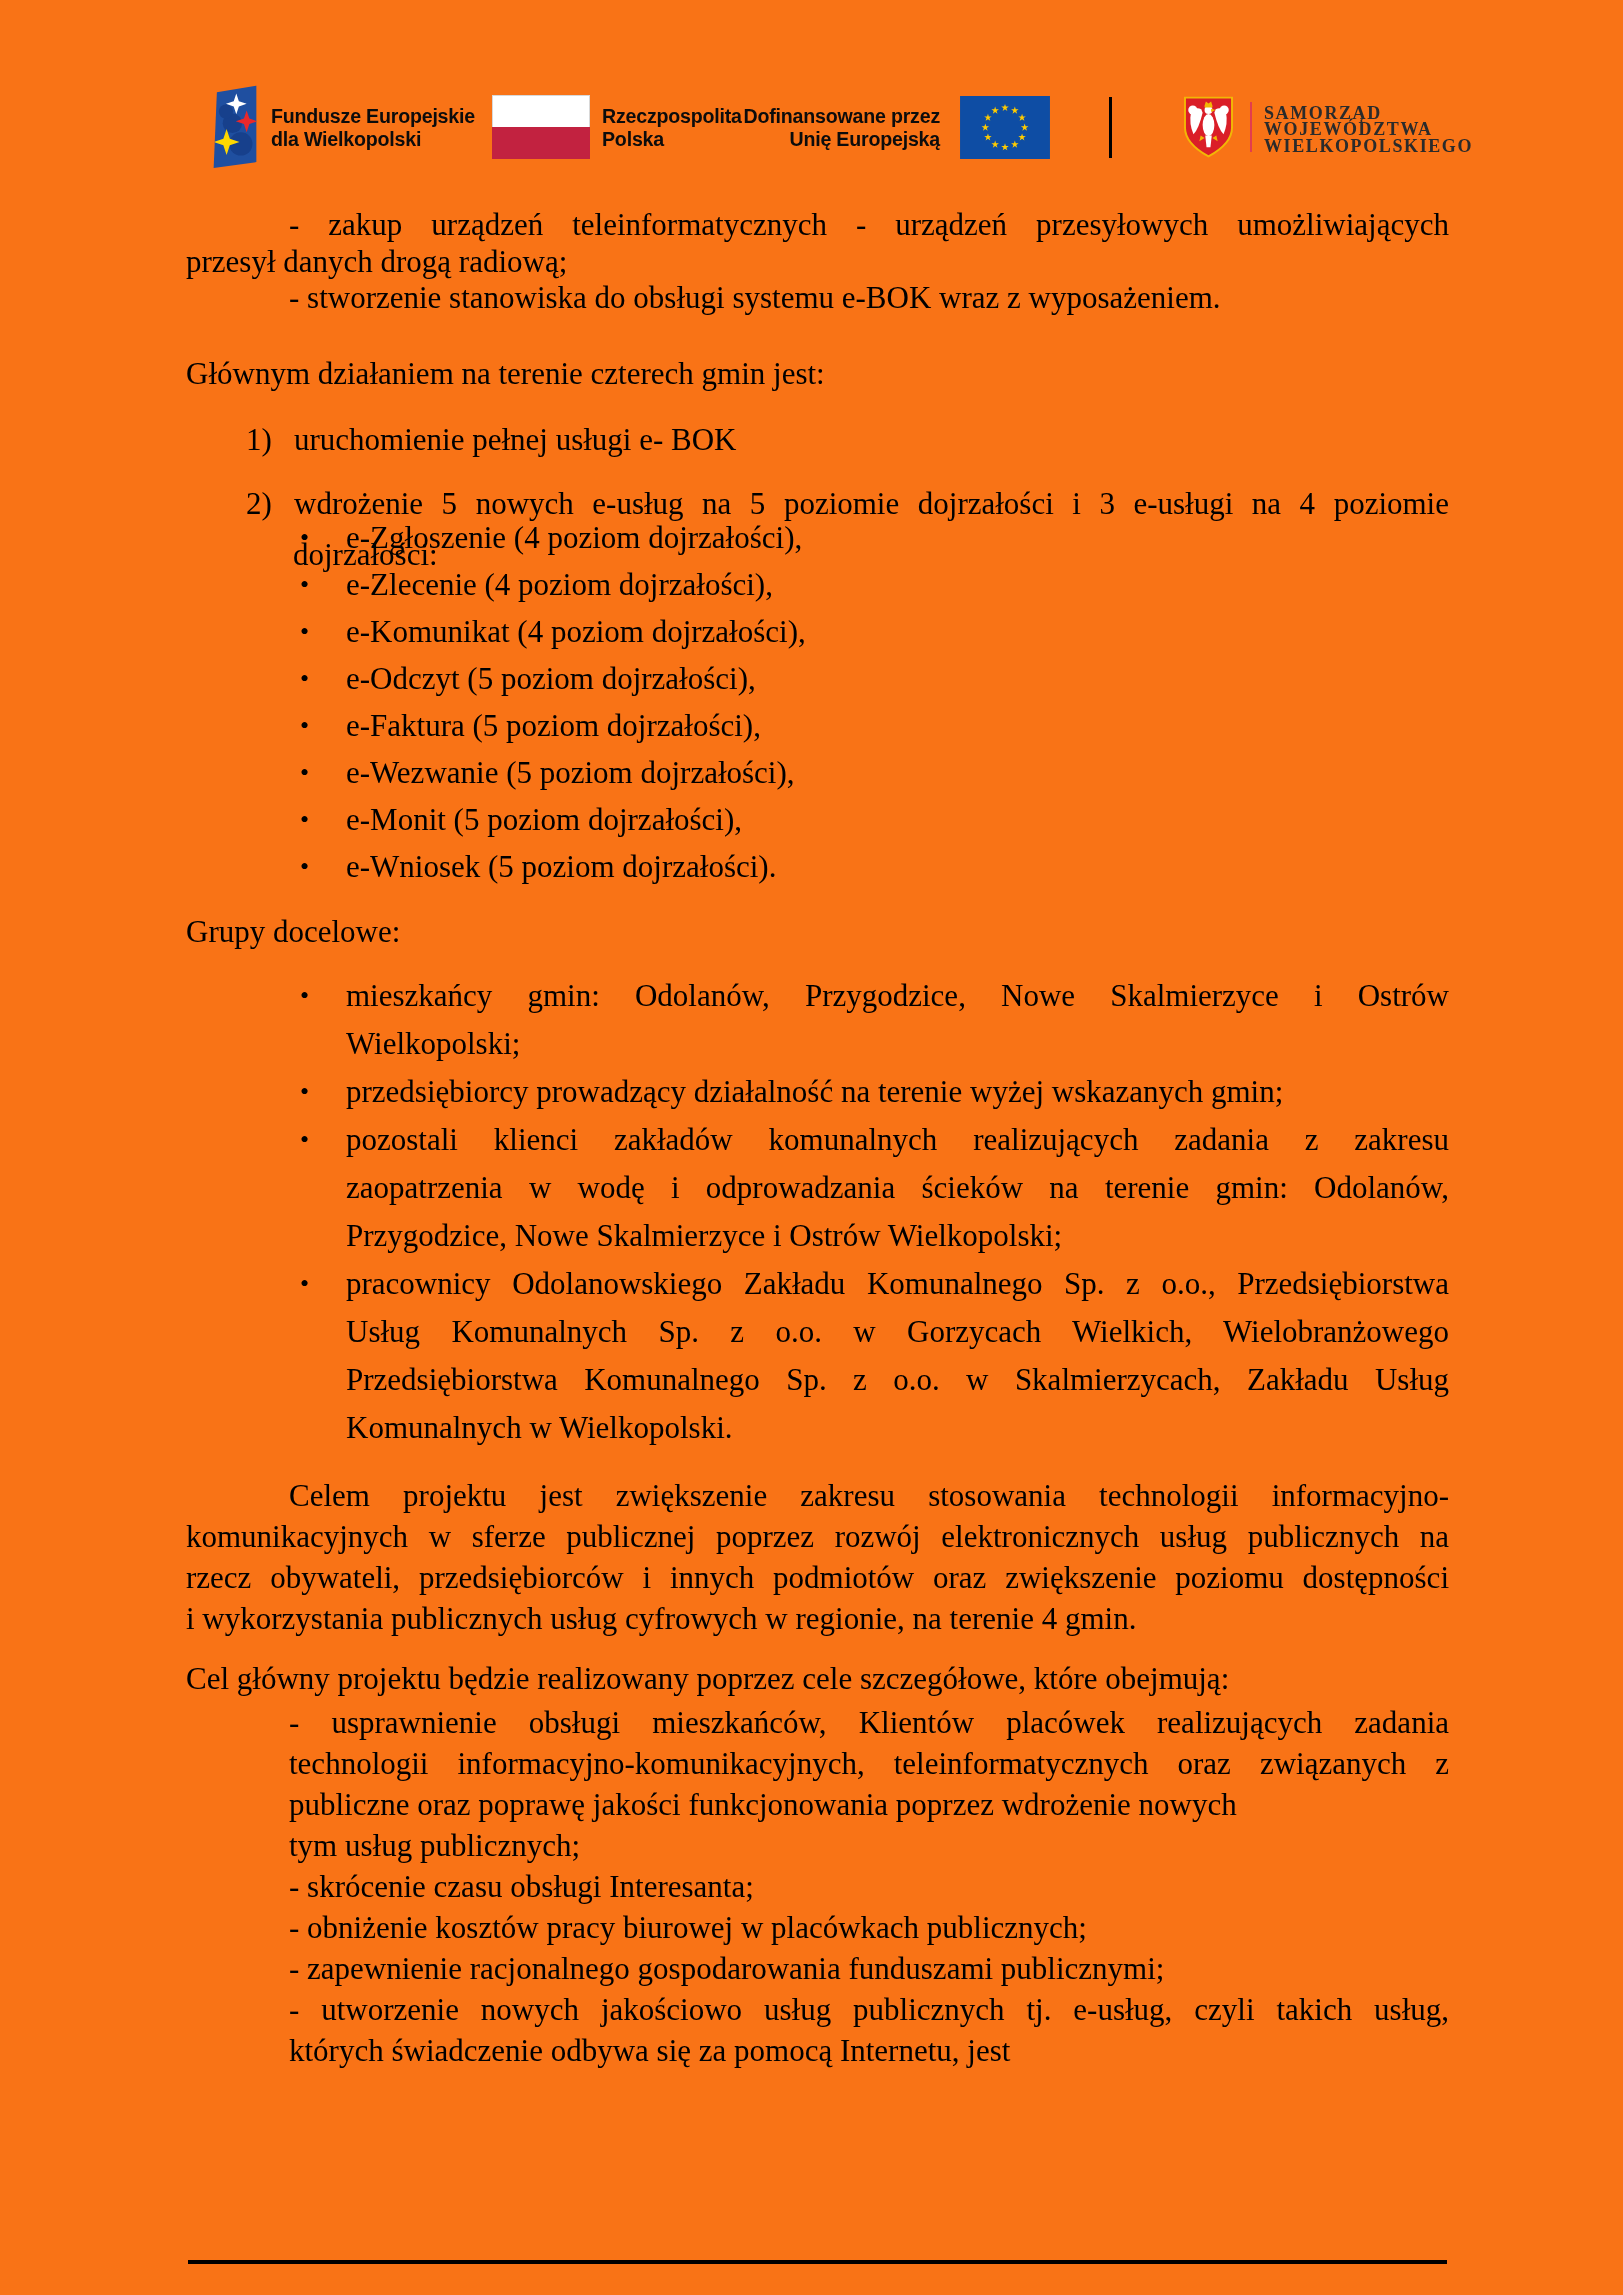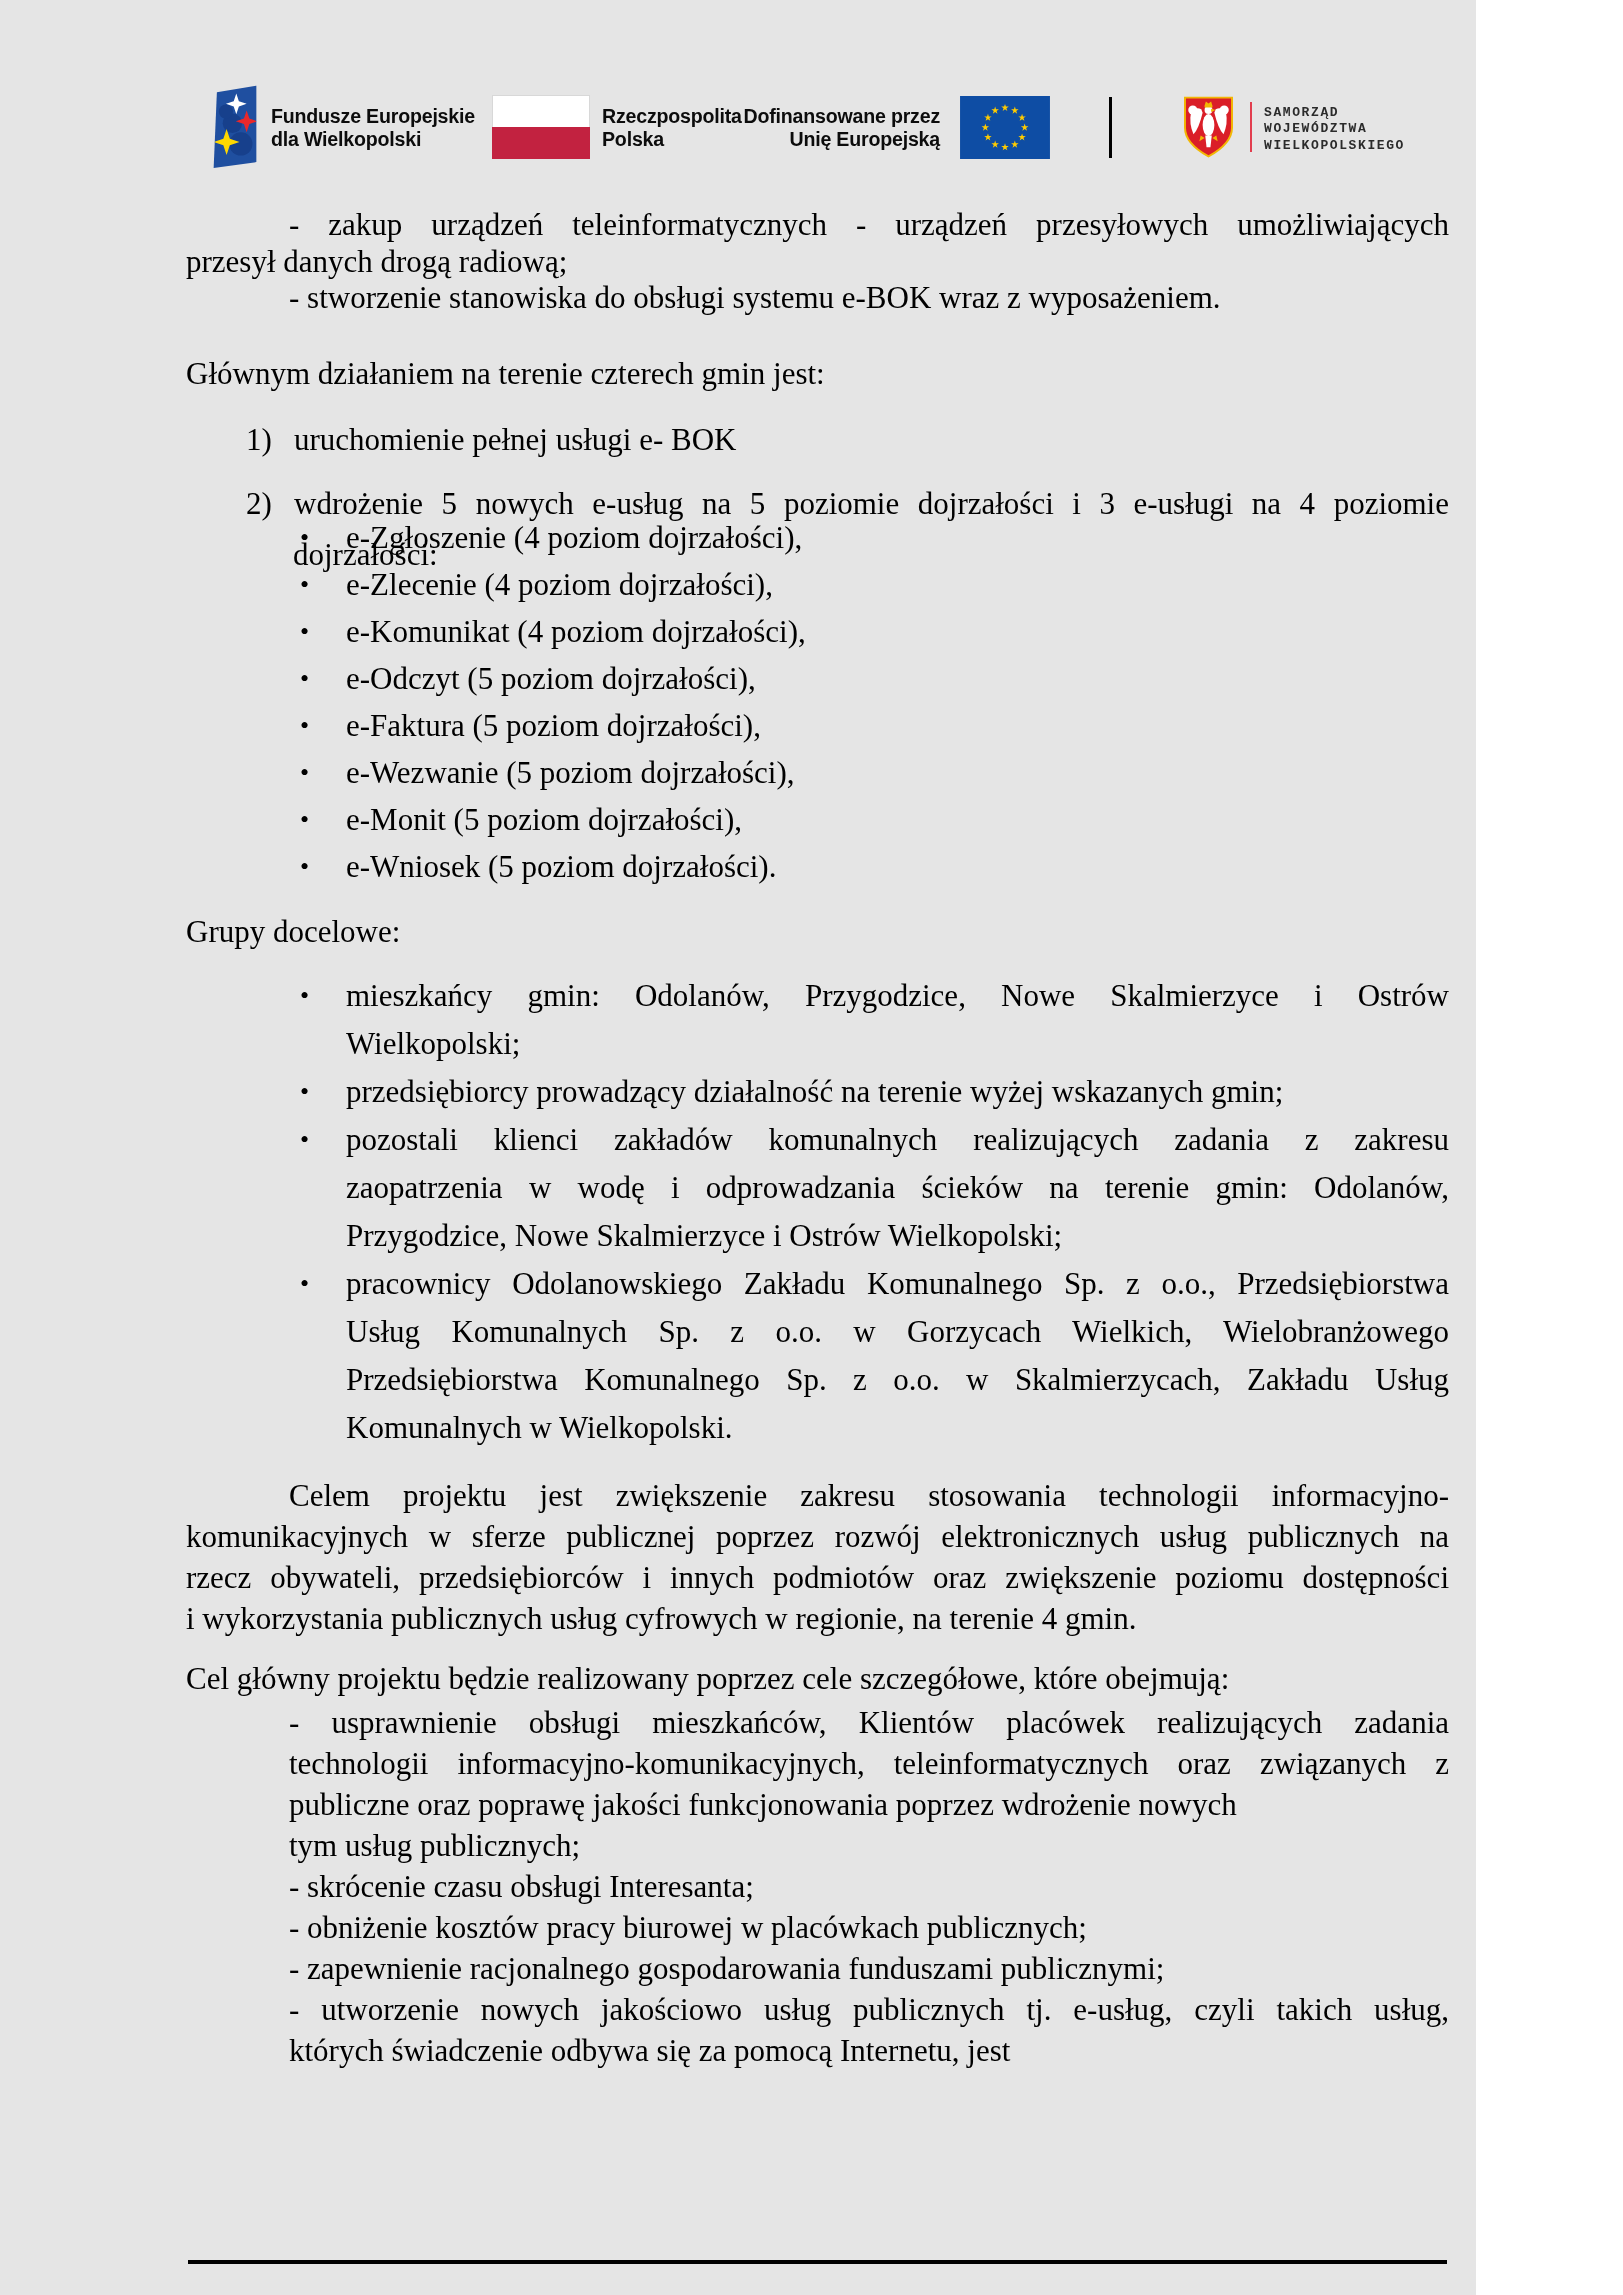--- a/index.html
+++ b/index.html
@@ -1,20 +1,20 @@
 <!DOCTYPE html>
 <html lang="pl" style="font-size:10.5px"><head>
 <meta charset="utf-8">
 <title>Document</title>
 <style>
   html,body { margin:0; padding:0; background:#ffffff; }
   .page {
     position:relative;
-    width:1476px; height:2295px;
-    background:#e5e5e5;
+    width:1623px; height:2295px;
+    background:#f97316;
     overflow:hidden;
     font-family:"Liberation Serif", serif;
   }
 
   
   .hdr { position:absolute; }
   .logo-text {
     font-family:"Liberation Sans", sans-serif;
     font-weight:700; font-size:19.6px; line-height:23px;
     color:#0c0c0c; letter-spacing:-0.2px;
@@ -25,22 +25,22 @@
   .pl-white  { box-sizing:border-box; height:32px; background:#ffffff; border:1.3px solid #d8d8d8; border-bottom:none; }
   .pl-red    { height:32px; background:#C22240; }
   #pl-text   { left:602px; top:105px; }
   #fund-text { left:674px; top:105px; width:266px; text-align:right; }
   #eu-flag   { left:960px; top:96px; width:90px; height:63px; }
   #divider-bar { left:1109px; top:97px; width:3.3px; height:61px; background:#000; }
   #crest     { left:1181px; top:95px; width:55px; height:64px; }
   #red-line  { left:1250px; top:102px; width:2px; height:50px; background:#E23D4E; }
   #samorzad-text {
     left:1264px; top:105px;
-    font-family:Liberation Mono, monospace;
-    font-weight:600; font-size:13px; line-height:16.4px;
+    font-family:Liberation Serif, serif;
+    font-weight:600; font-size:18px; line-height:16.4px;
     letter-spacing:1.6px; color:#2b2b2b;
   }
 
   
   #doc { position:absolute; left:186px; top:0; width:1263px; }
   .block { position:absolute; left:0; width:1263px; }
   .block .line {
     position:relative;
     font-size:31px;
     color:#000;

